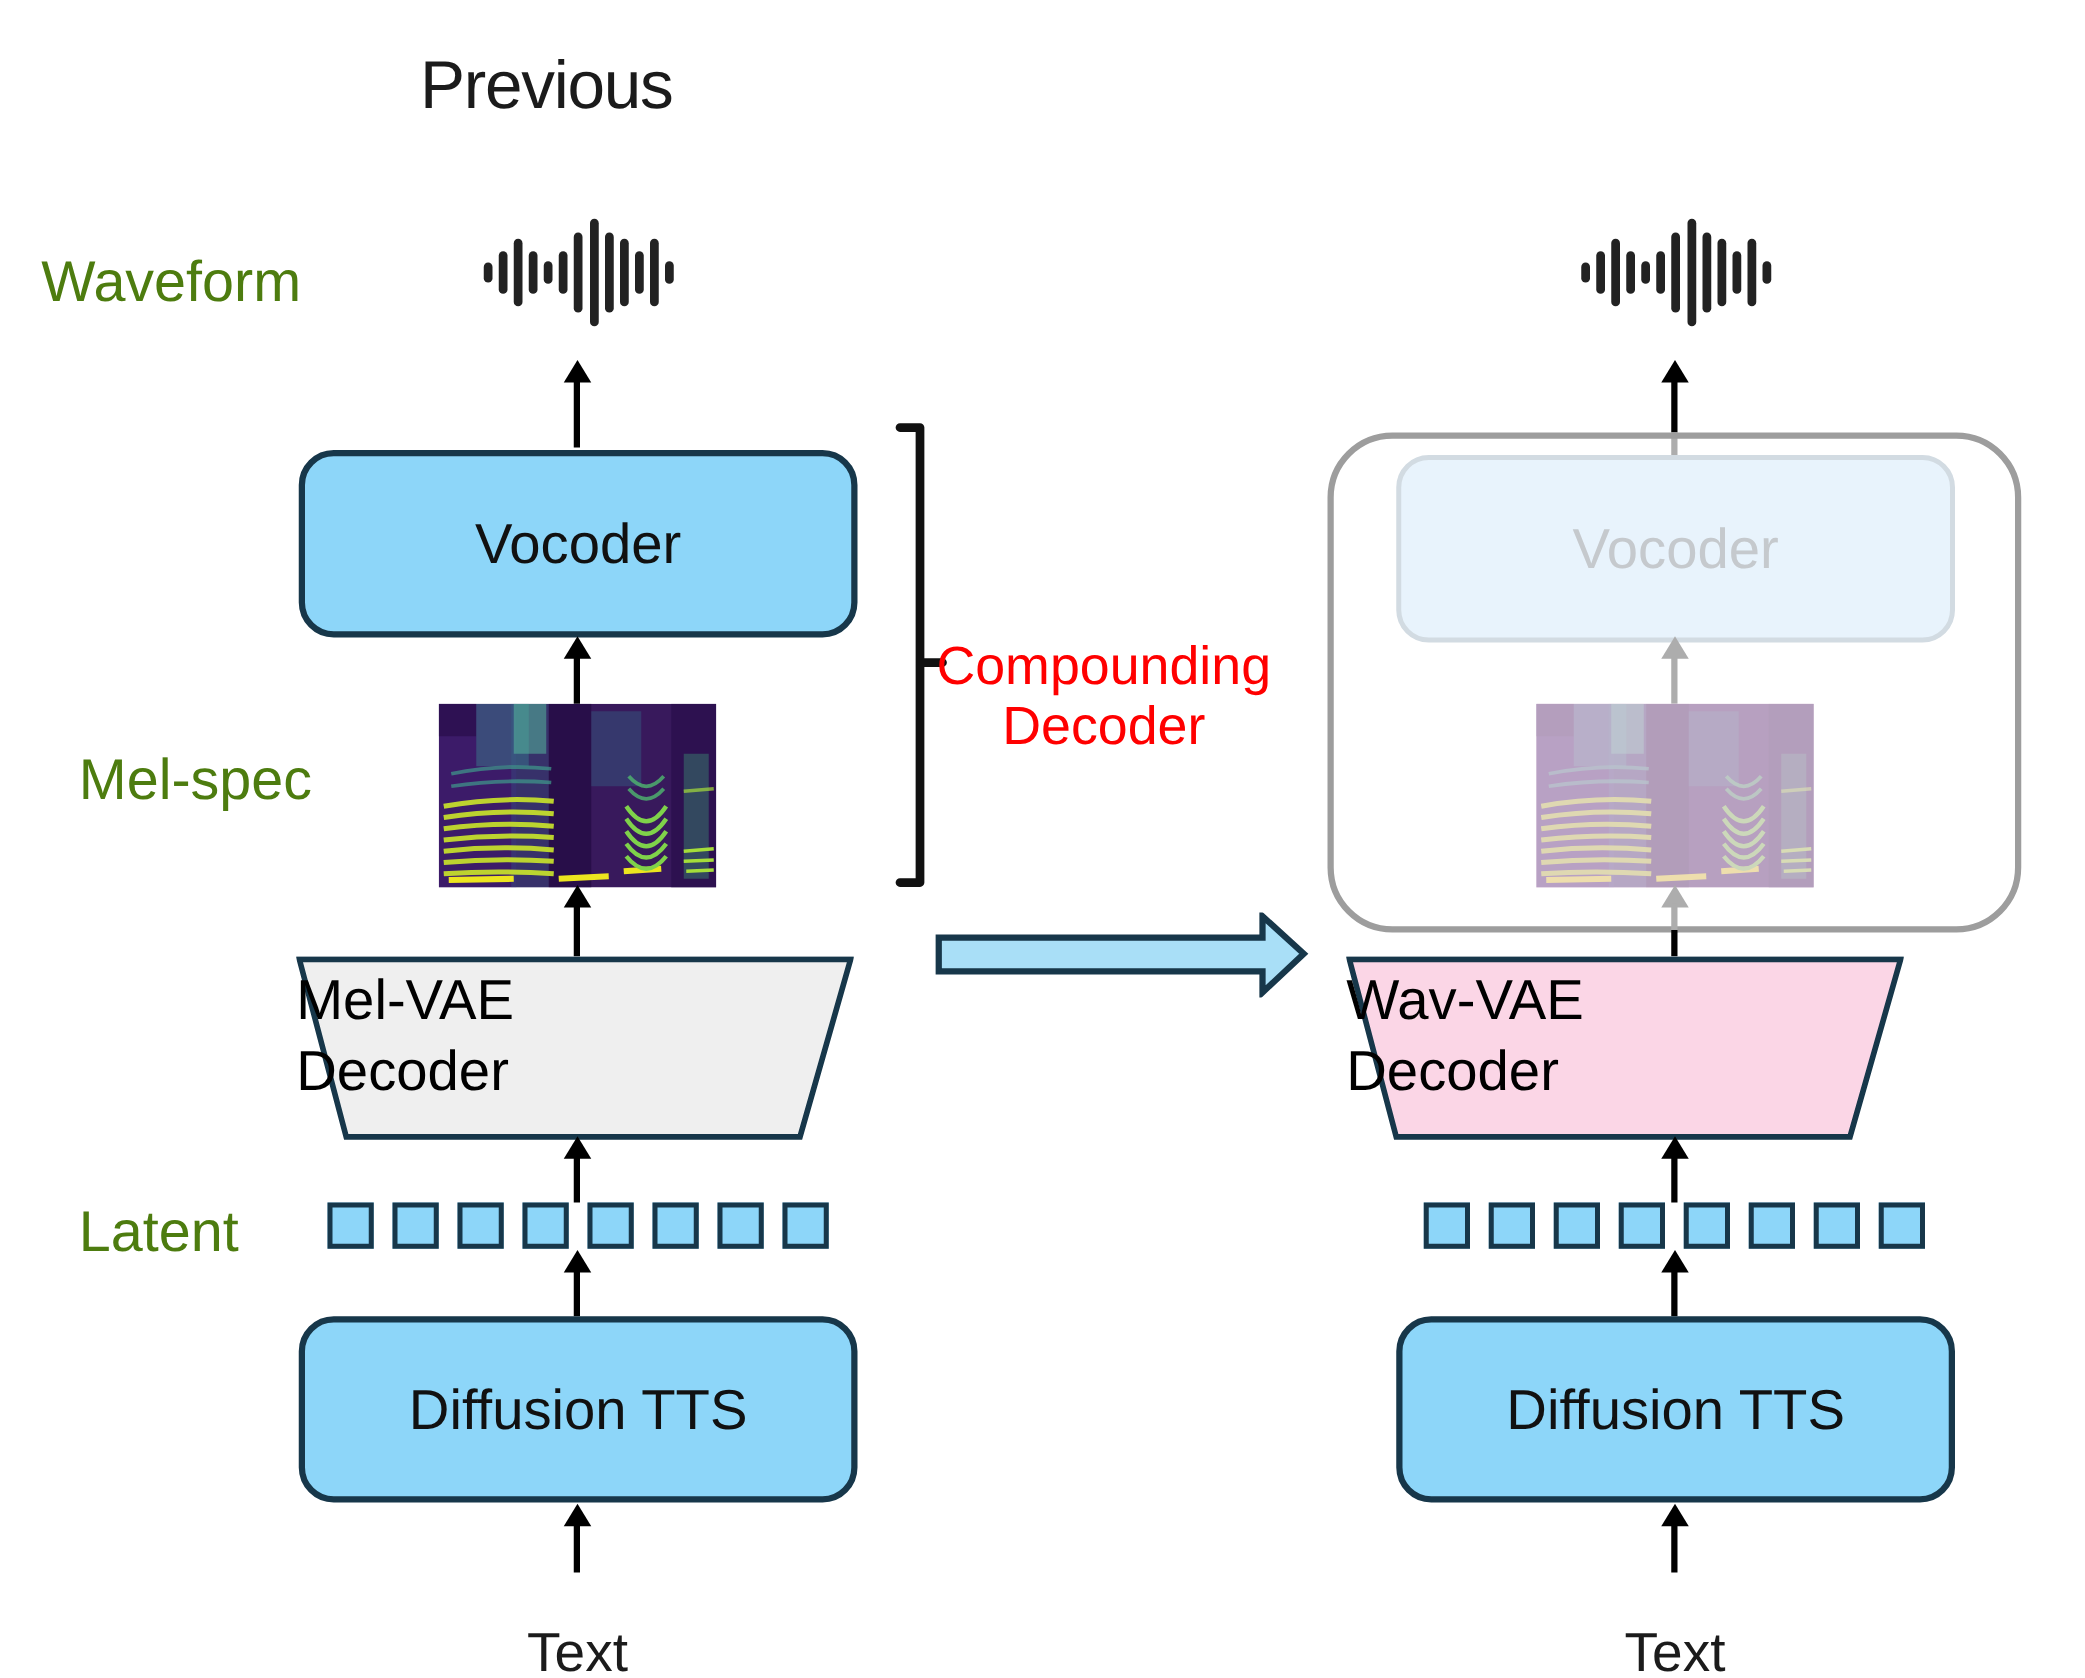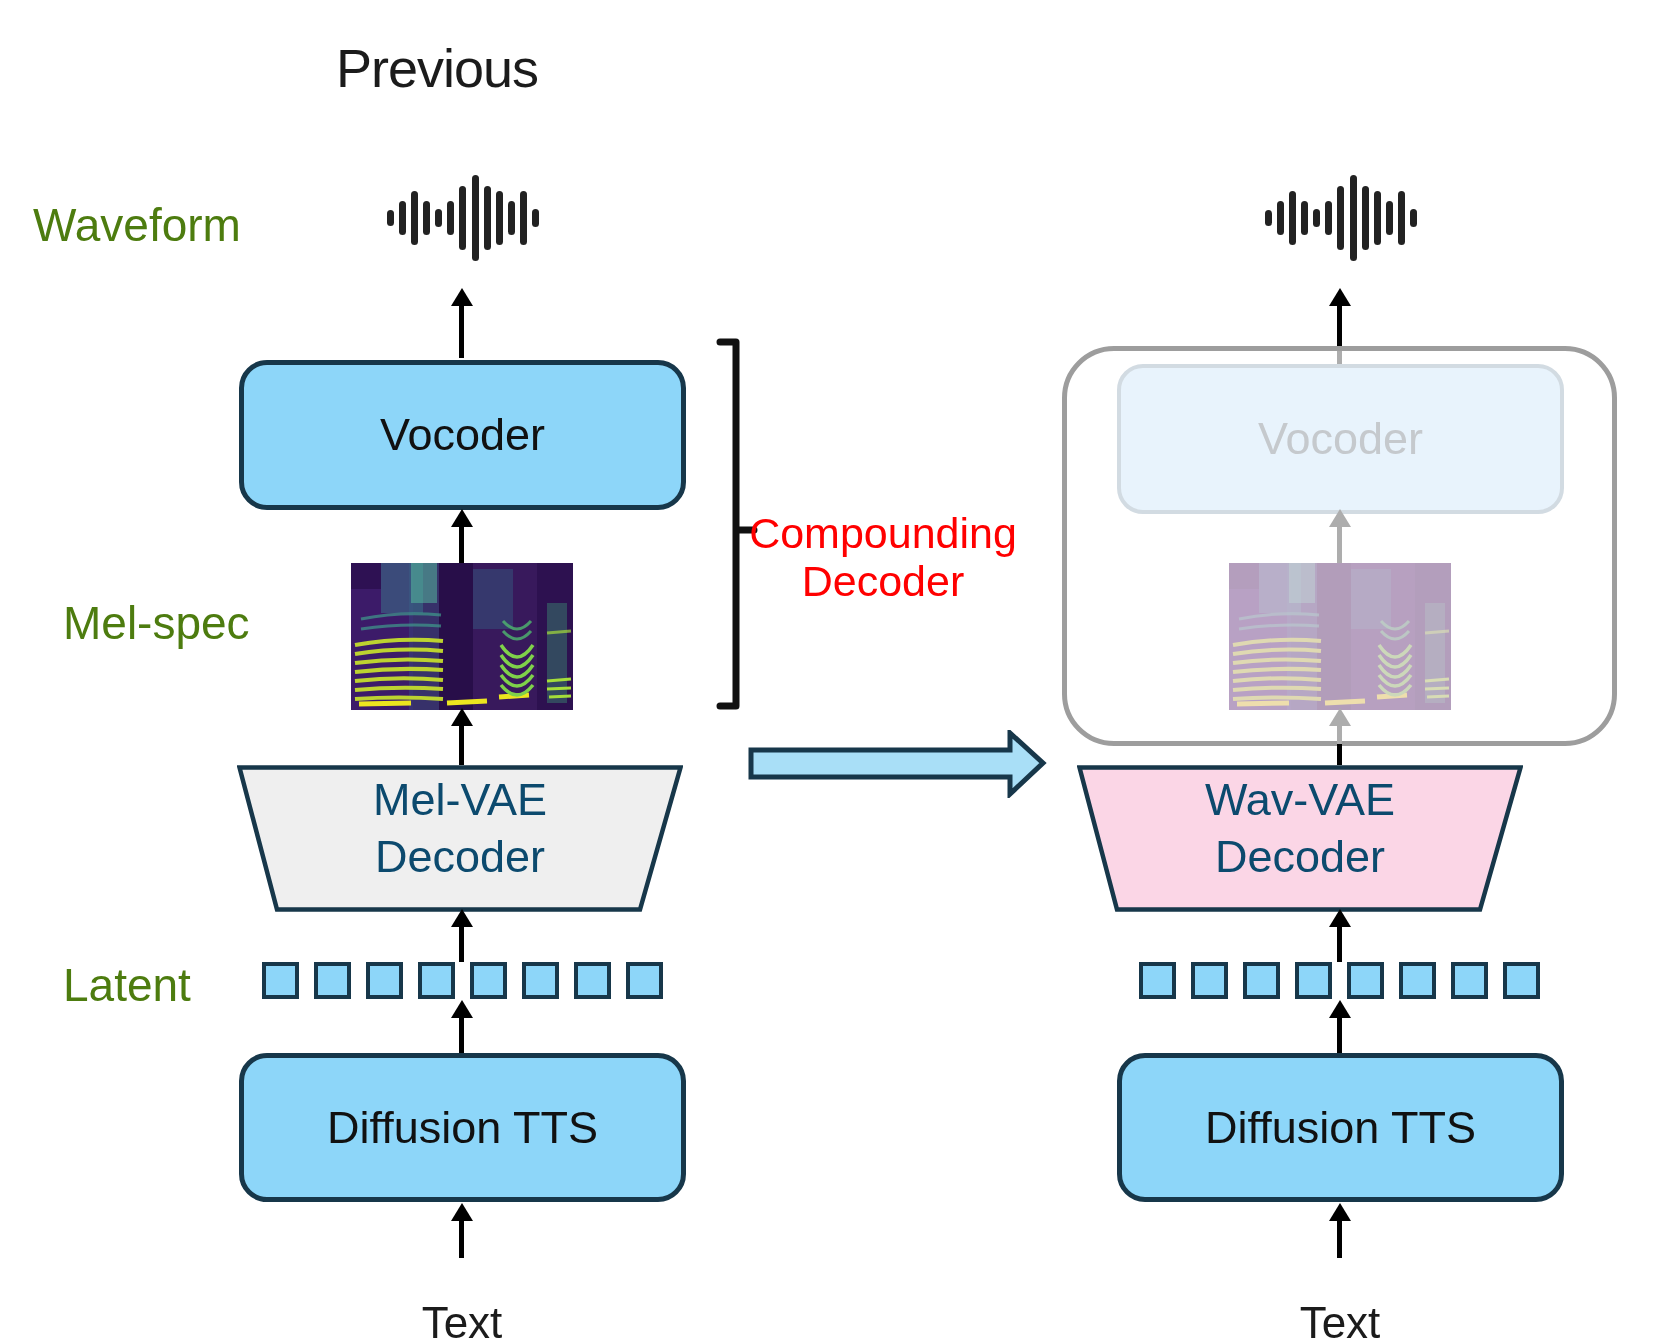--- a/index.html
+++ b/index.html
@@ -27,22 +27,22 @@
     display:flex;align-items:center;justify-content:center;
     font-size:45px;color:#C5C9CD;box-sizing:border-box;
   }
   
   .skipbox{
     border:5px solid #9D9D9D;border-radius:52px;background:transparent;box-sizing:border-box;
   }
 
   
   .trap-label{
-    position:absolute;left:0;top:6px;width:100%;text-align:center;
-    font-size:45px;line-height:57px;color:#0c4a6e;
+    position:absolute;left:0;top:6px;width:100%;text-align:left;
+    font-size:45px;line-height:57px;color:#000000;
   }
 
   
   .waveicon{display:flex;align-items:center;justify-content:space-between;}
   .wbar{width:7px;border-radius:4px;background:#222;}
 
   
   .latentrow{display:flex;gap:15px;}
   .lsq{width:37px;height:37px;box-sizing:border-box;background:#8DD6F9;border:4px solid #17374A;}
 

